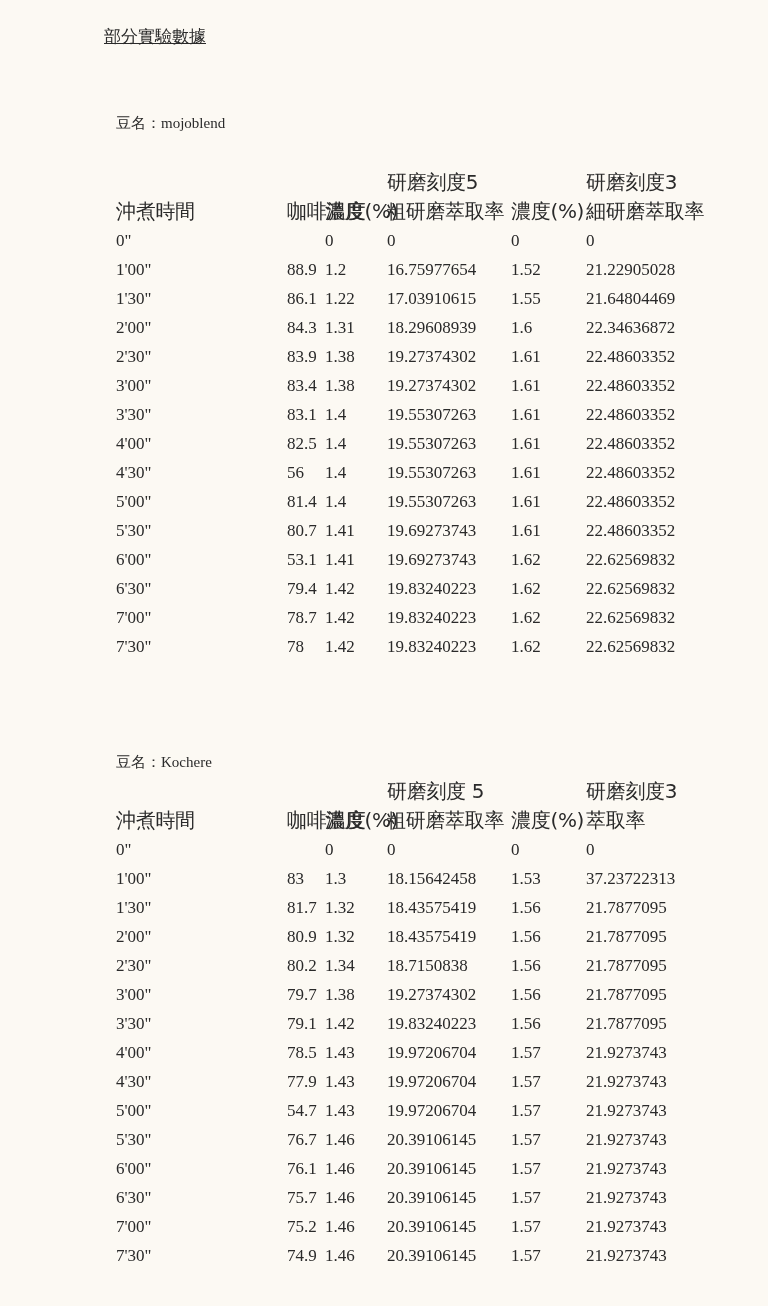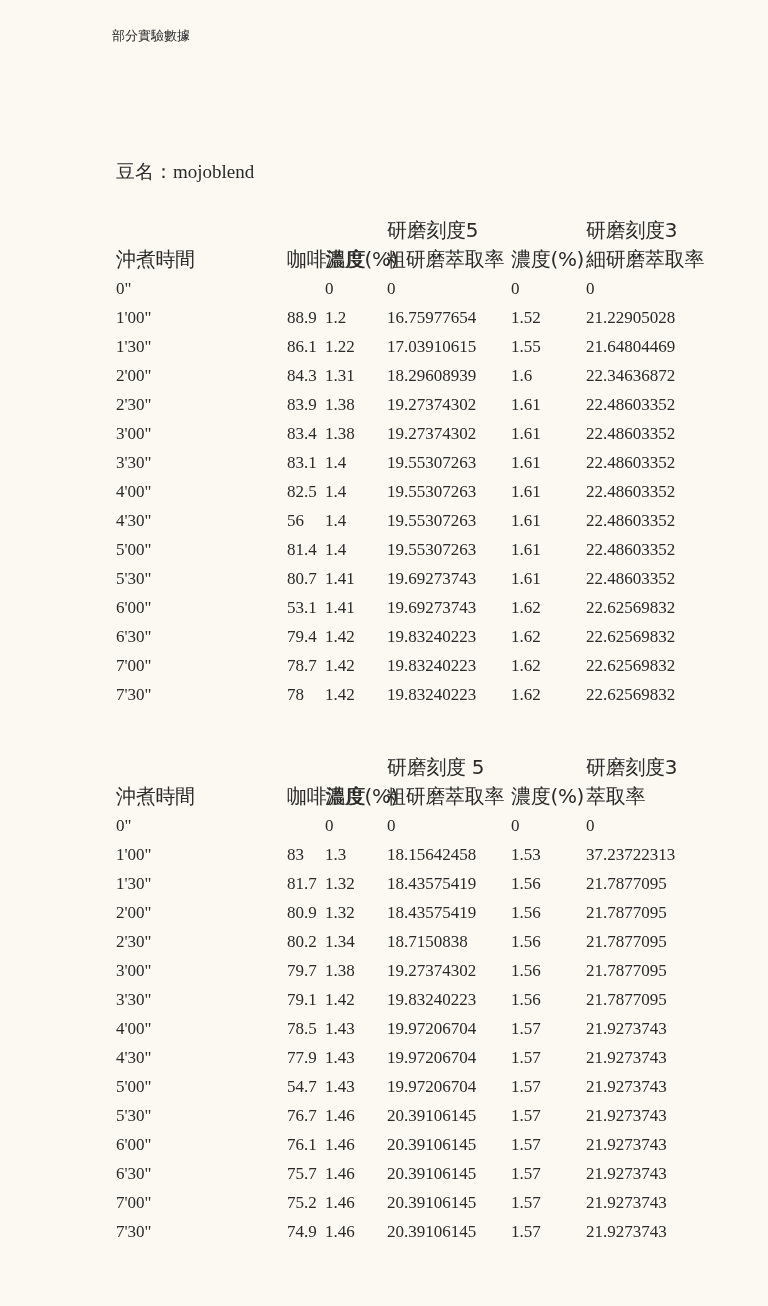--- a/index.html
+++ b/index.html
@@ -11,36 +11,36 @@
       width: 768px;
       height: 1306px;
       position: relative;
       color: #2a2a2a;
       font-family: "Liberation Serif", "DejaVu Serif", serif;
       font-size: 17px;
       overflow: hidden;
     }
     .page-title {
       position: absolute;
-      left: 112px;
+      left: 104px;
       top: 24px;
       font-family: "DejaVu Sans", sans-serif;
-      font-size: 13px;
+      font-size: 17px;
       line-height: 24px;
+      text-decoration: underline;
     }
     .section {
       position: absolute;
       left: 116px;
       width: 620px;
     }
     .bean-name {
       height: 24px;
       line-height: 24px;
-      font-size: 19px;
-      margin-top: 48px;
+      font-size: 15px;
     }
     .bean-name .cjk {
       font-family: "DejaVu Sans", sans-serif;
     }
     .row {
       position: relative;
       height: 29px;
       line-height: 29px;
       white-space: nowrap;
     }
@@ -200,20 +200,23 @@
         <span class="cell c1">78</span>
         <span class="cell c2">1.42</span>
         <span class="cell c3">19.83240223</span>
         <span class="cell c4">1.62</span>
         <span class="cell c5">22.62569832</span>
       </div>
     </div>
 </div>
 
 <div class="section" style="top:750px;">
+  <div class="bean-name">
+    <span class="cjk">豆名：</span><span>Kochere</span>
+  </div>
   <div style="height:3px;"></div>
   <div class="row">
     <span class="cell c3 hdr">研磨刻度 5</span>
     <span class="cell c5 hdr">研磨刻度3</span>
   </div>
   <div class="row">
     <span class="cell c0 hdr">沖煮時間</span>
     <span class="cell c1 hdr">咖啡溫度</span>
     <span class="cell c2 hdr">濃度(%)</span>
     <span class="cell c3 hdr" style="left:270px;">粗研磨萃取率</span>

